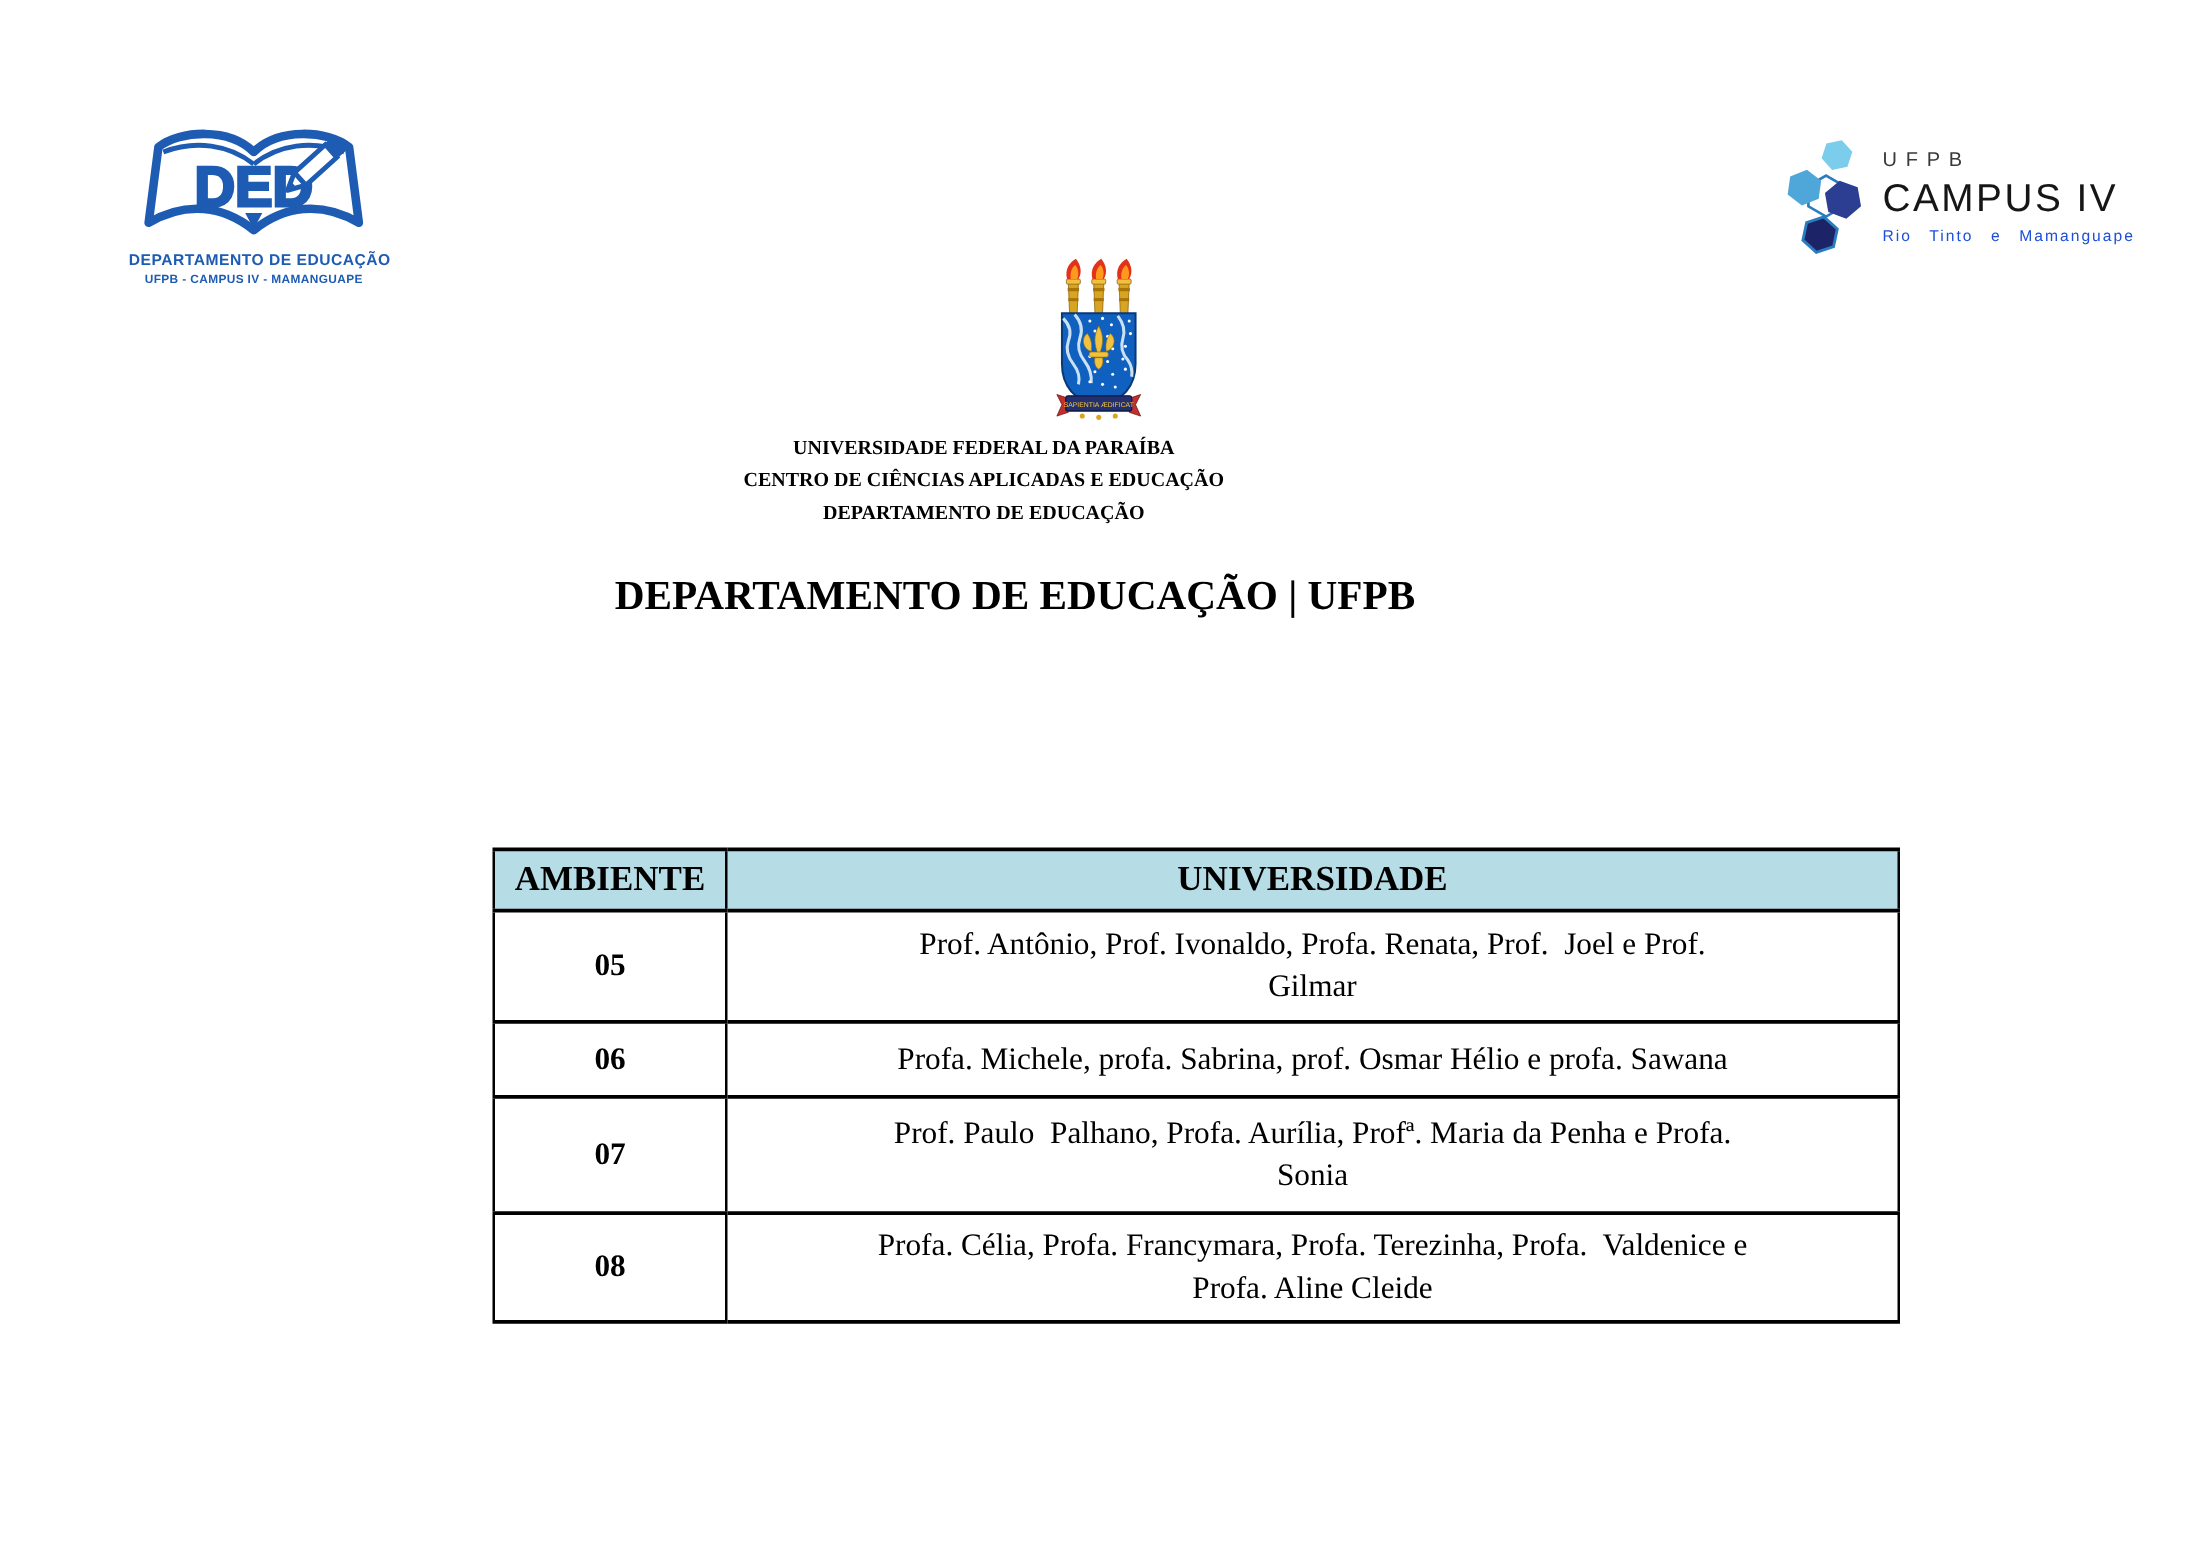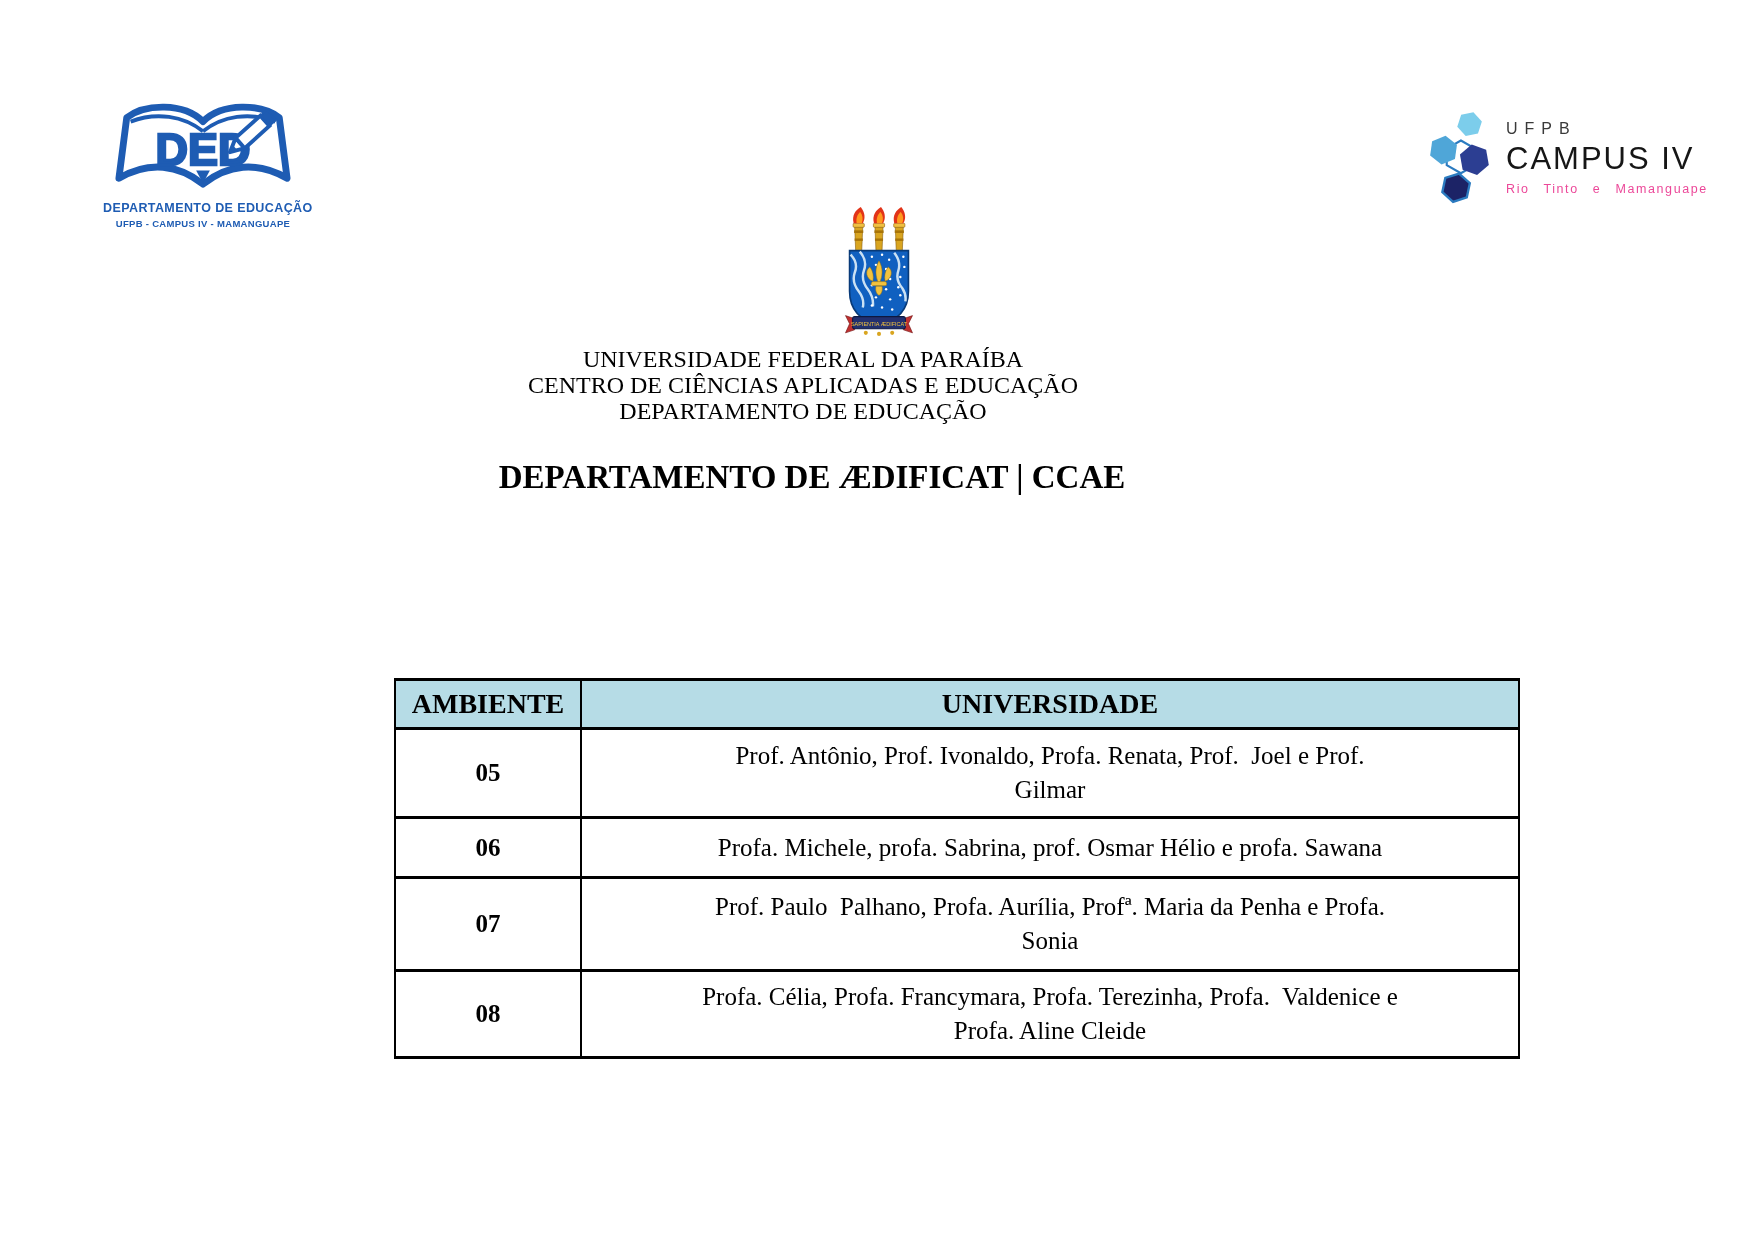--- a/index.html
+++ b/index.html
@@ -30,29 +30,29 @@
   }
 
   
   .campus-logo {
     position:absolute; left:1424px; top:100px;
     display:flex; align-items:flex-start;
   }
   .campus-text { margin-left:14px; padding-top:20px; font-family:"Liberation Sans","DejaVu Sans",sans-serif; }
   .campus-ufpb { font-size:16px; letter-spacing:7px; color:#3a3a3a; font-weight:normal; }
   .campus-name { font-size:31px; letter-spacing:2px; color:#161616; margin-top:3px; white-space:nowrap; }
-  .campus-cities { font-size:12.5px; letter-spacing:1.6px; word-spacing:9px; color:#ec4899; margin-top:5px; white-space:nowrap; }
+  .campus-cities { font-size:12.5px; letter-spacing:1.6px; word-spacing:9px; color:#1d4ed8; margin-top:5px; white-space:nowrap; }
 
   
   .crest { position:absolute; left:841px; top:206px; }
 
   
   .letterhead {
-    position:absolute; left:403px; top:346px; width:800px;
-    text-align:center; font-weight:normal; font-size:24px; line-height:26px;
+    position:absolute; left:387px; top:346px; width:800px;
+    text-align:center; font-weight:bold; font-size:16px; line-height:26px;
   }
 
   
   .doc-title {
     position:absolute; left:312px; top:456px; width:1000px;
     text-align:center; font-weight:bold; font-size:33px; line-height:42px;
   }
 
   
   table.doc-table {
@@ -214,21 +214,21 @@
   </svg>
 </div>
 
 <div class="letterhead">
   <div>UNIVERSIDADE FEDERAL DA PARAÍBA</div>
   <div>CENTRO DE CIÊNCIAS APLICADAS E EDUCAÇÃO</div>
   <div>DEPARTAMENTO DE EDUCAÇÃO</div>
 </div>
 
 <div class="doc-title">
-  <div>DEPARTAMENTO DE ÆDIFICAT | CCAE</div>
+  <div>DEPARTAMENTO DE EDUCAÇÃO | UFPB</div>
 </div>
 
 <table class="doc-table">
   <colgroup>
       <col class="c-amb">
       <col>
     </colgroup>
   <thead>
     <tr>
       <th>AMBIENTE</th>

